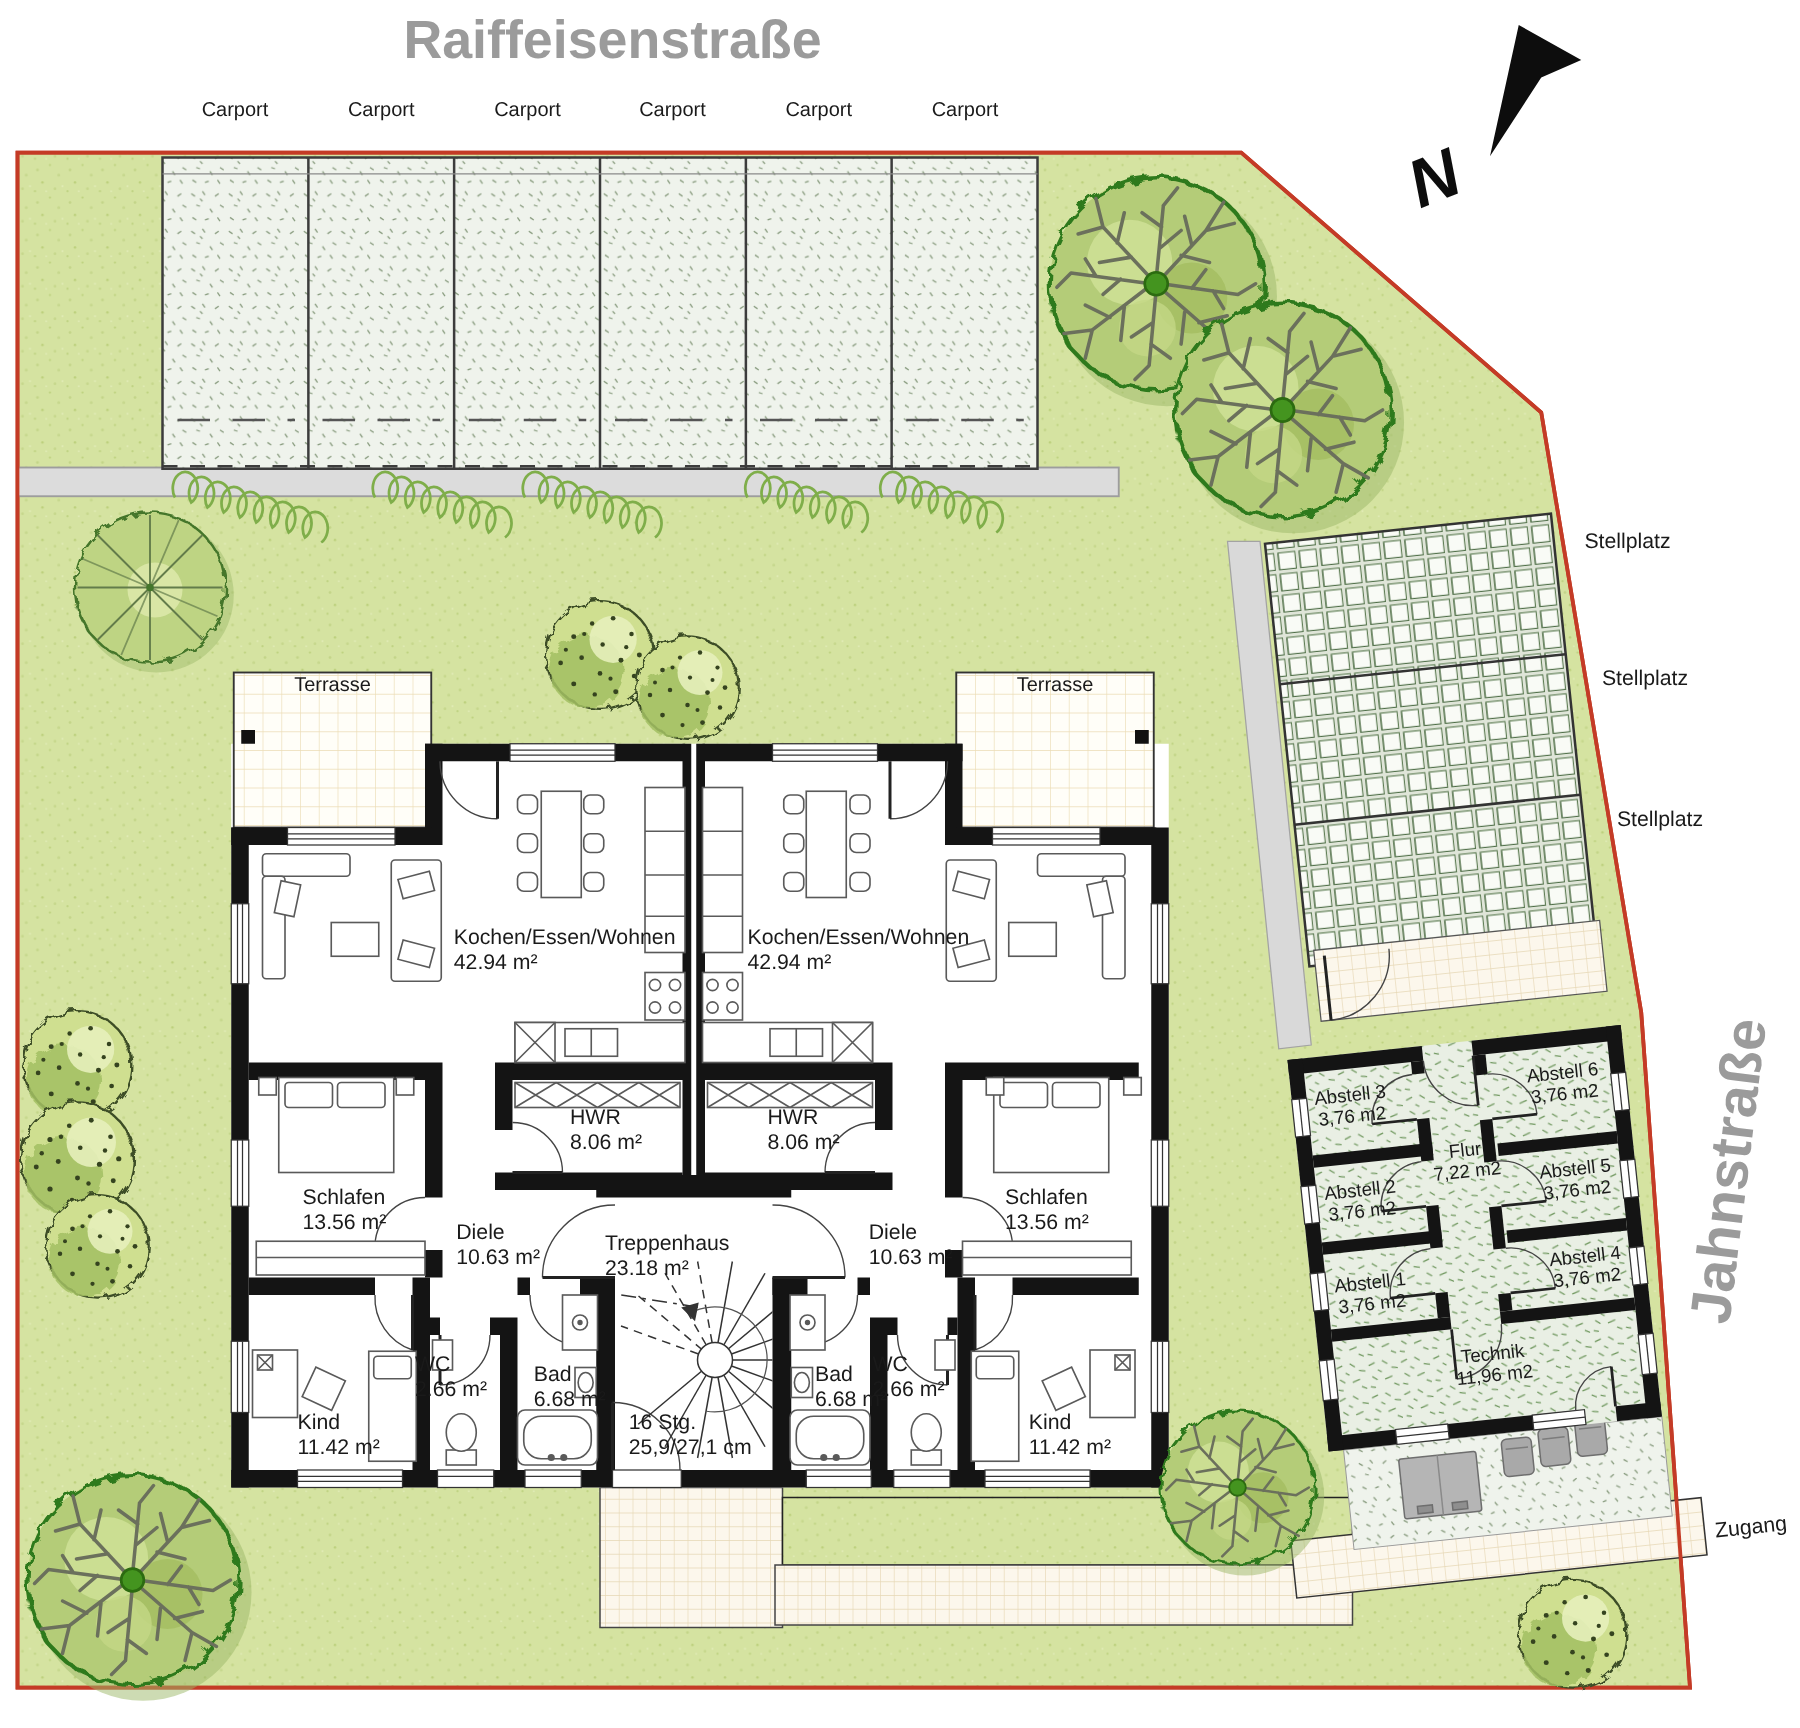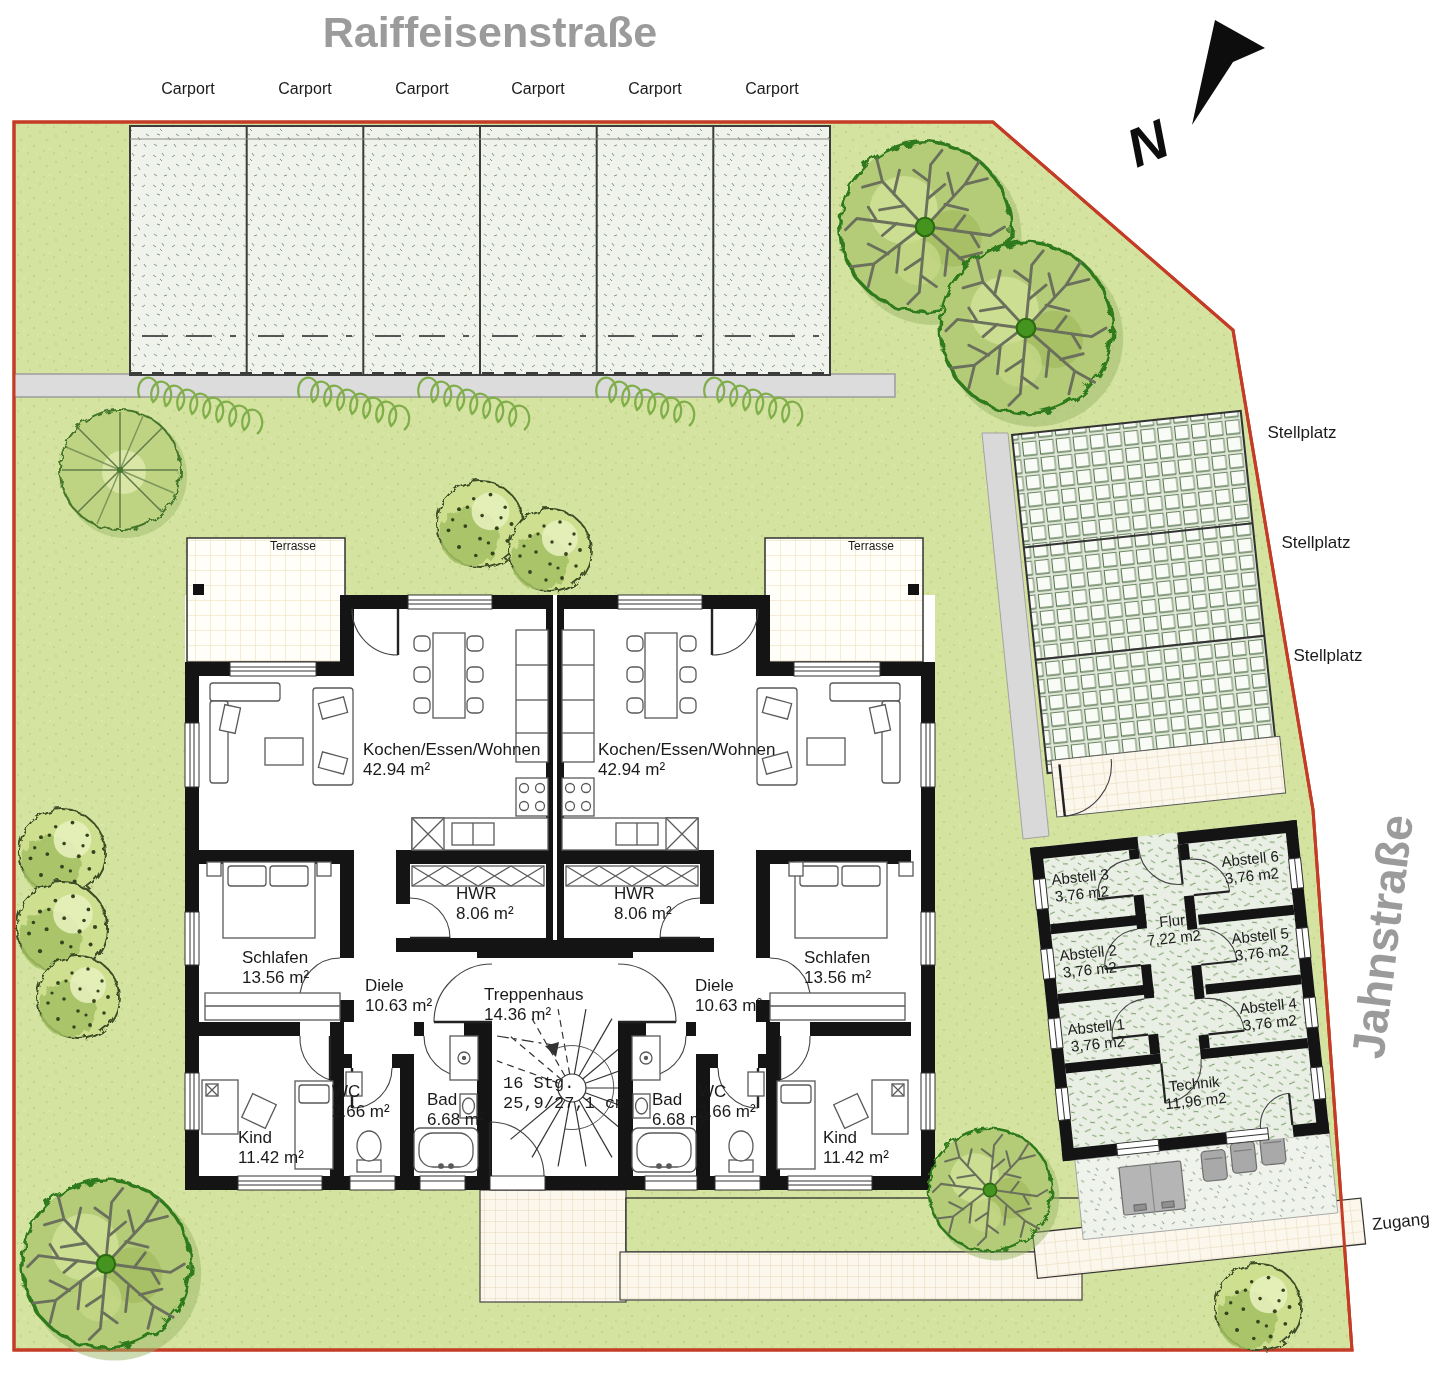--- a/index.html
+++ b/index.html
@@ -4,21 +4,21 @@
 <style>
   html,body{margin:0;padding:0;background:#ffffff;}
   .stage{position:relative;width:1440px;height:1382px;font-family:"Liberation Sans",sans-serif;overflow:hidden;background:#fff;}
   .stage svg.base{position:absolute;left:0;top:0;}
   .lbl{position:absolute;color:#1a1a1a;font-size:17px;line-height:1.16;white-space:nowrap;}
   .twoline div{white-space:nowrap;}
   .center{text-align:left;}
   .street-top{font-size:43px;font-weight:bold;color:#9b9b9b;letter-spacing:0px;}
   .street-right{font-size:46px;font-weight:bold;color:#9b9b9b;}
   .carport-lbl{font-size:16px;width:90px;text-align:center;}
-  .terr-lbl{font-size:12px;width:100px;text-align:right;}
+  .terr-lbl{font-size:16px;width:100px;text-align:center;}
   .stell-lbl{width:100px;text-align:center;}
   .out-lbl{font-size:15px;width:110px;text-align:center;transform:rotate(-6deg);}
   .compass-n{font-size:54px;font-weight:bold;font-style:italic;color:#0d0d0d;transform:rotate(-22deg);}
   .zug{transform:rotate(-6deg);}
 </style>
 </head>
 <body>
 
 <div class="stage">
 
@@ -627,23 +627,23 @@
 <div class="lbl twoline" style="left:365px;top:976px;">
   <div>Diele</div>
       <div>10.63 m²</div>
 </div>
 <div class="lbl twoline" style="left:695px;top:976px;">
   <div>Diele</div>
       <div>10.63 m²</div>
 </div>
 <div class="lbl twoline" style="left:484px;top:985px;">
   <div>Treppenhaus</div>
-      <div>14.36 m²</div>
-</div>
-<div class="lbl twoline" style="left:503px;top:1074px;font-family:Liberation Mono, monospace;">
+      <div>23.18 m²</div>
+</div>
+<div class="lbl twoline" style="left:503px;top:1128px;">
   <div>16 Stg.</div>
       <div>25,9/27,1 cm</div>
 </div>
 <div class="lbl twoline center" style="left:332px;top:1082px;width:80px;">
   <div>WC</div>
       <div>2.66 m²</div>
 </div>
 <div class="lbl twoline center" style="left:698px;top:1082px;width:80px;">
   <div>WC</div>
       <div>2.66 m²</div>

